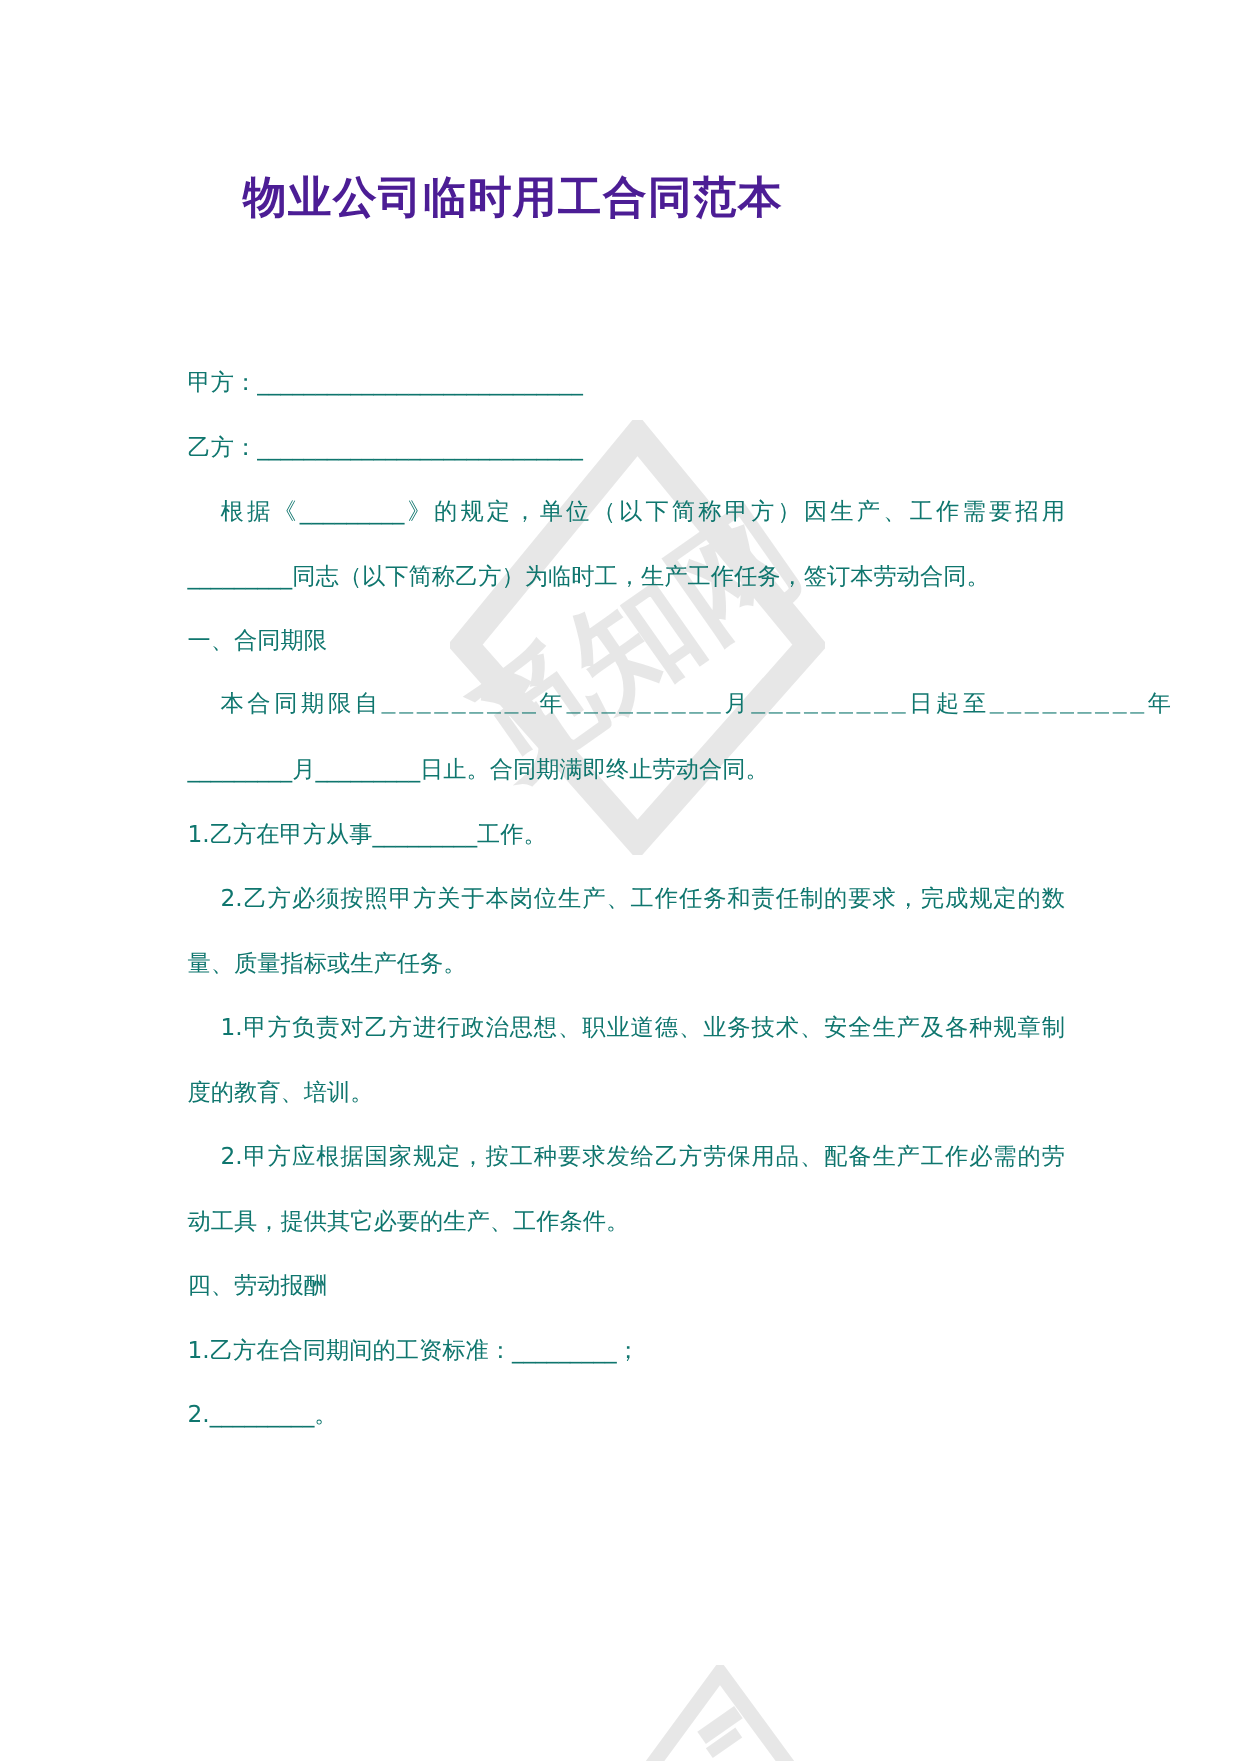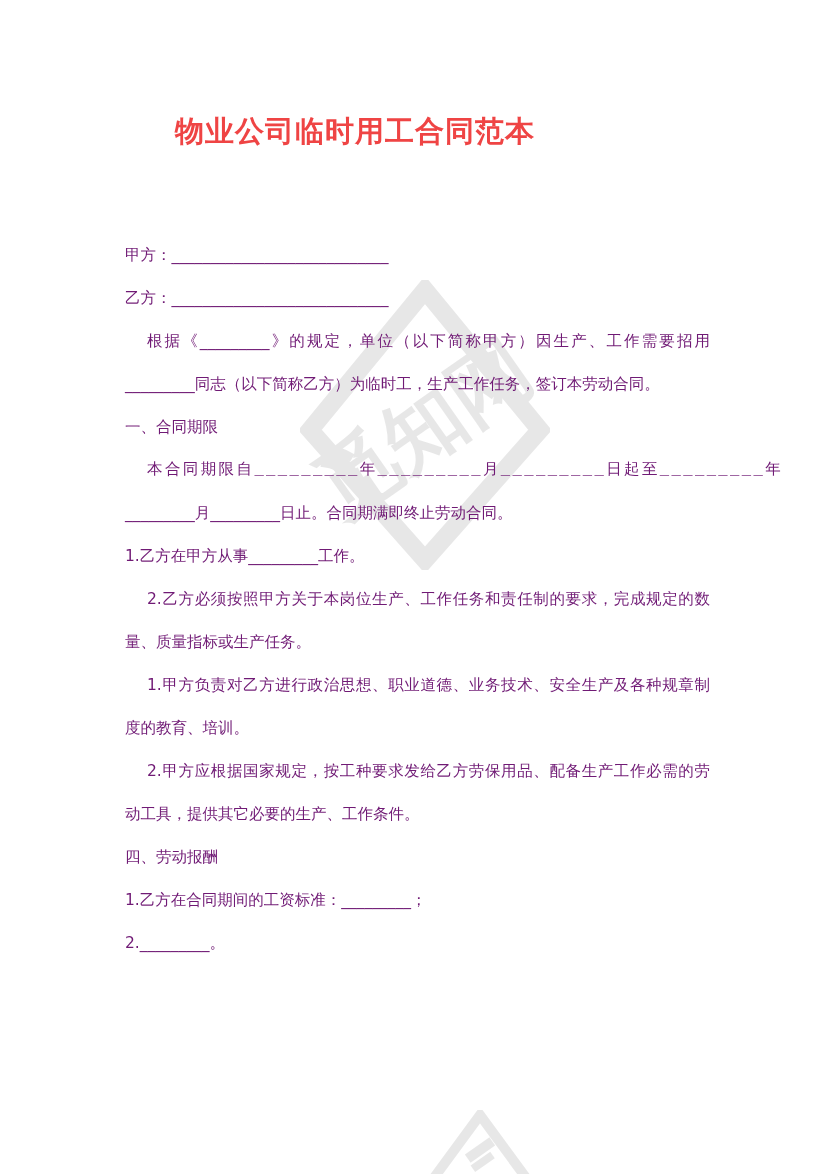--- a/index.html
+++ b/index.html
@@ -42,35 +42,34 @@
     .title {
       position: absolute;
       left: 0;
       width: 684px;
       top: 112px;
       text-align: center;
       font-family: "DejaVu Serif", "Liberation Serif", serif;
       font-weight: bold;
       font-size: 29px;
       letter-spacing: 1px;
-      color: #ef4444;
-      padding-left: 13px;
+      color: #4c1d95;
     }
     .body-text {
       position: absolute;
       left: 125px;
       top: 240px;
       width: 585px;
     }
     .line {
       font-size: 15.5px;
       height: 43px;
       line-height: 30px;
       white-space: nowrap;
-      color: #701a75;
+      color: #0f766e;
     }
     .line.justify {
       text-align: justify;
       text-align-last: justify;
       margin-left: 22px;
     }
     .line.wide {
       letter-spacing: 2.4px;
       font-family: Liberation Mono, monospace;
     }

